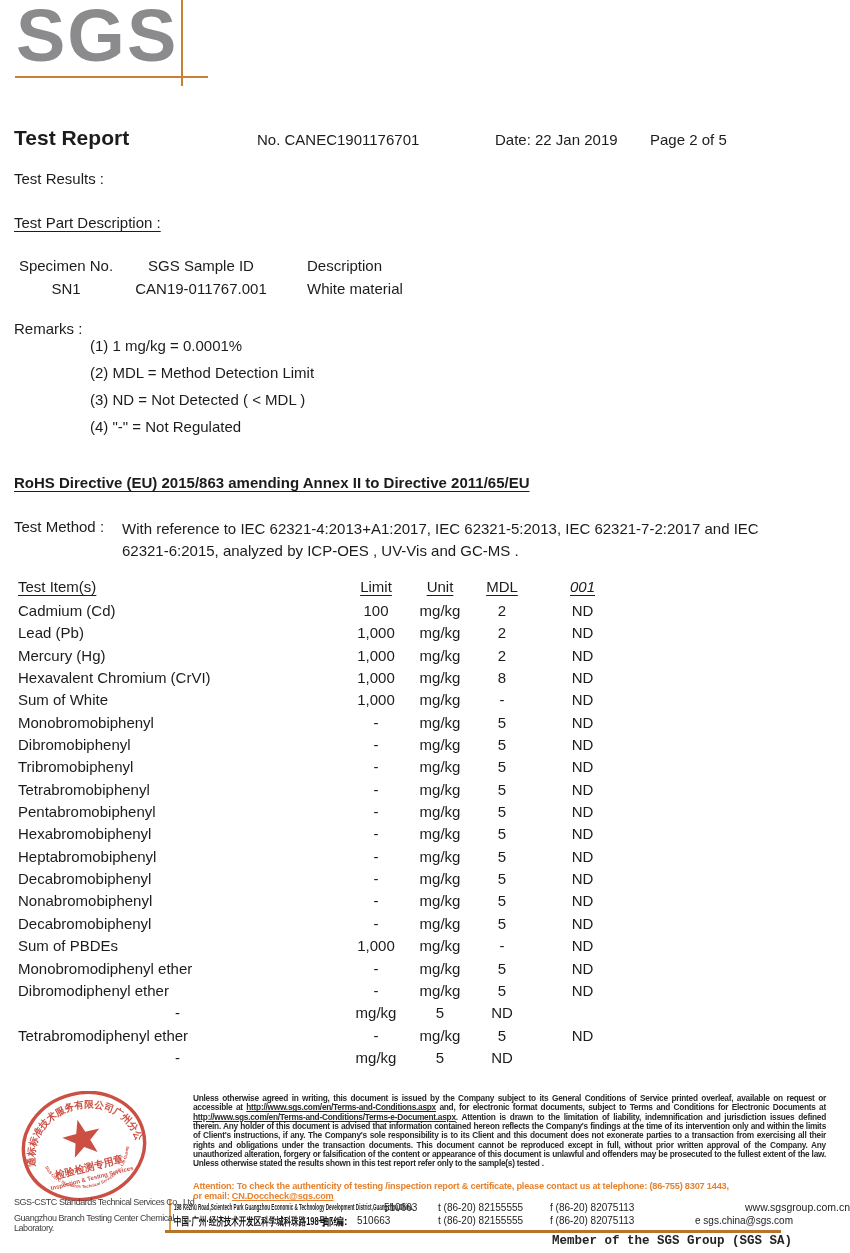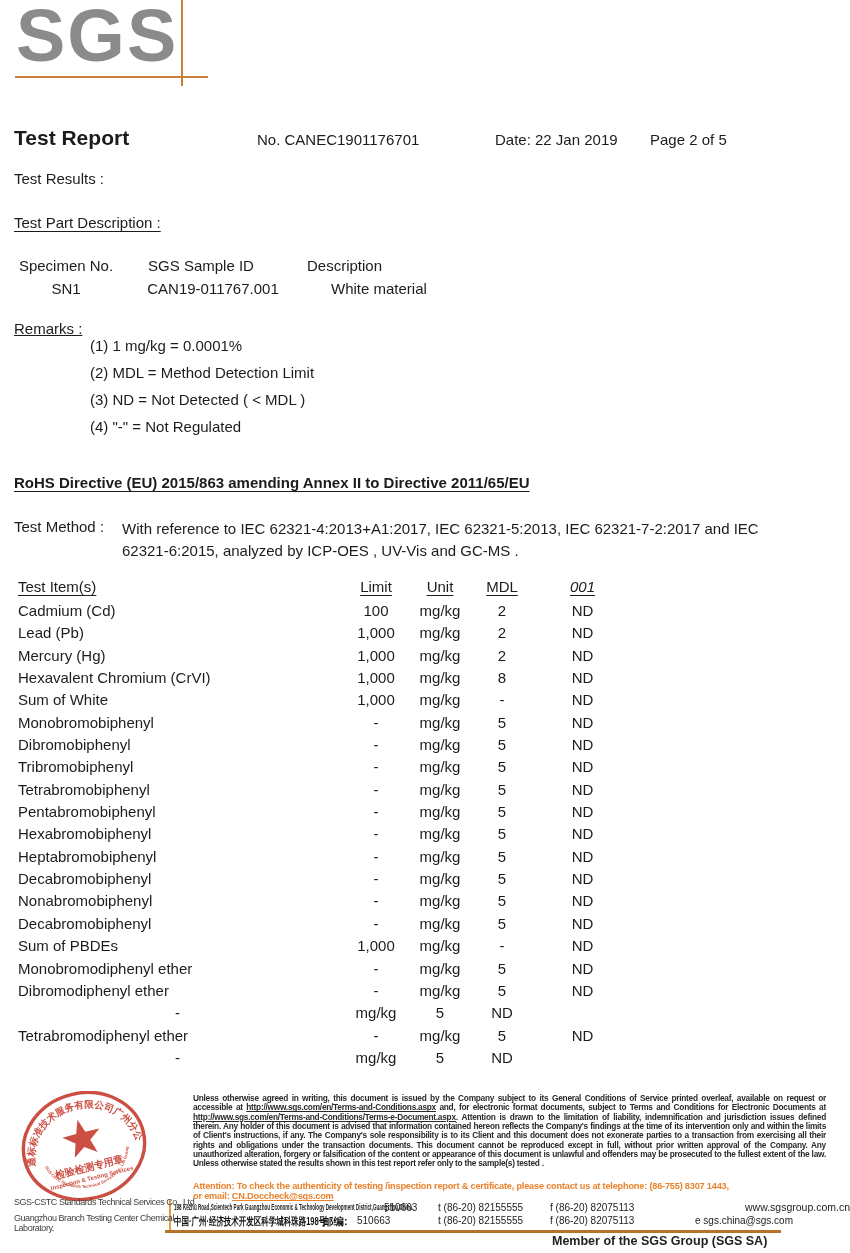--- a/index.html
+++ b/index.html
@@ -64,21 +64,21 @@
   .addr-f1{left:550px;top:1202px;font-size:10px;color:#222;}
   .addr-web{left:745px;top:1201px;font-size:10.5px;color:#222;}
   .addr-cn{left:174px;top:1214px;font-size:11px;font-weight:bold;color:#111;transform:scaleX(0.68);transform-origin:left top;white-space:nowrap;}
   .addr-zip2l{left:323px;top:1215px;font-size:10.5px;font-weight:bold;color:#111;}
   .addr-zip2{left:357px;top:1215px;font-size:10px;color:#222;}
   .addr-t2{left:438px;top:1215px;font-size:10px;color:#222;}
   .addr-f2{left:550px;top:1215px;font-size:10px;color:#222;}
   .addr-em{left:695px;top:1215px;font-size:10px;color:#222;}
 
   .foot-rule{left:165px;top:1230px;width:616px;height:2.5px;background:#b5742a;}
-  .member{left:552px;top:1234px;font-size:12.5px;font-weight:bold;color:#222;}
+  .member{left:552px;top:1234px;font-size:12.5px;font-weight:bold;color:#222;font-family:Liberation Mono, monospace;}
 
   .stamp-svg{left:18px;top:1091px;z-index:2;}
 </style>
 </head>
 <body>
 
 <div class="page">
 
   <div class="abs logo-text">SGS</div>
   <div class="abs cross-h"></div>
@@ -92,28 +92,28 @@
   <div class="abs sec-label" style="left:14px;top:170px;">Test Results :</div>
   <div class="abs sec-label u" style="left:14px;top:214px;">Test Part Description :</div>
 
   <div class="abs spec-hdr">
     <div class="spec-c1">Specimen No.</div>
     <div class="spec-c2">SGS Sample ID</div>
     <div class="spec-c3">Description</div>
   </div>
   <div class="abs" style="left:14px;top:280px;width:420px;">
 
-  <div class="spec-row" style="position:static;gap:12px;">
+  <div class="spec-row" style="position:static;">
       <div class="spec-c1">SN1</div>
       <div class="spec-c2">CAN19-011767.001</div>
       <div class="spec-c3">White material</div>
     </div>
     </div>
 
-  <div class="abs sec-label" style="left:14px;top:320px;text-decoration:underline;">Remarks :</div>
+  <div class="abs sec-label" style="left:14px;top:320px;">Remarks :</div>
   <div class="abs remarks-list">
 
   <div class="remark-line">(1) 1 mg/kg = 0.0001%</div>
       <div class="remark-line">(2) MDL = Method Detection Limit</div>
       <div class="remark-line">(3) ND = Not Detected ( &lt; MDL )</div>
       <div class="remark-line">(4) "-" = Not Regulated</div>
     </div>
 
   <div class="abs rohs u">RoHS Directive (EU) 2015/863 amending Annex II to Directive 2011/65/EU</div>
 

